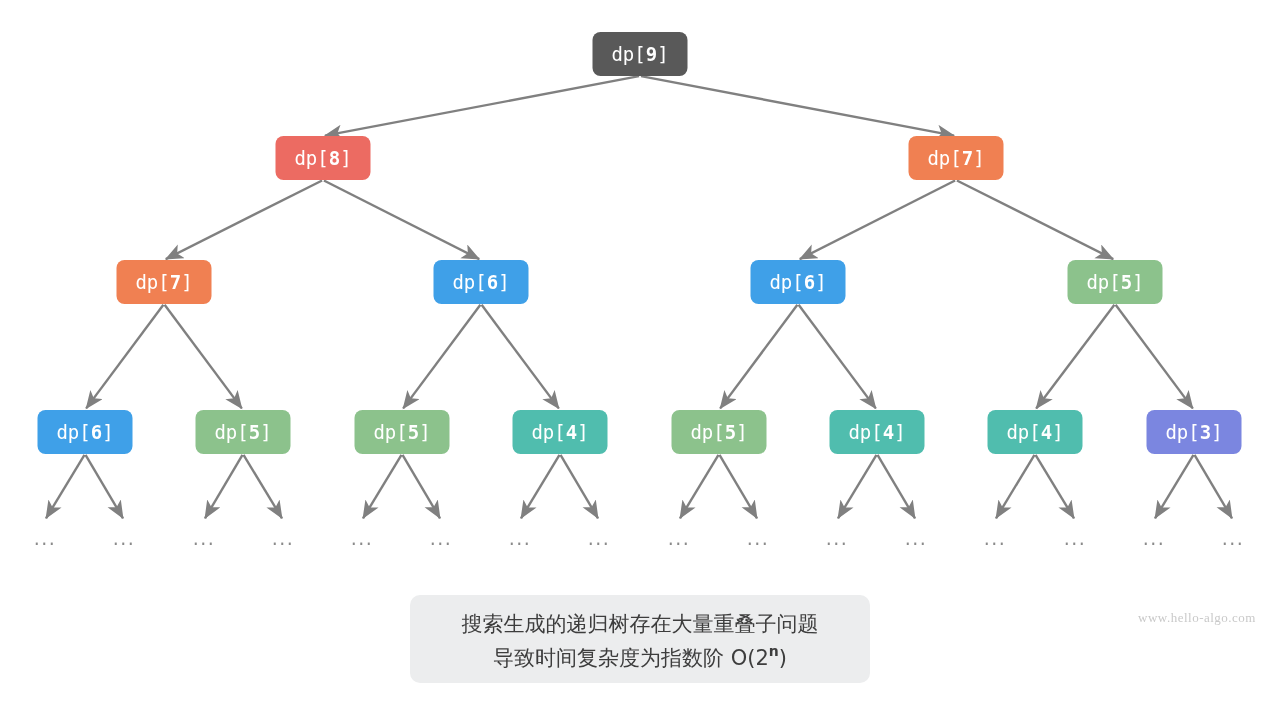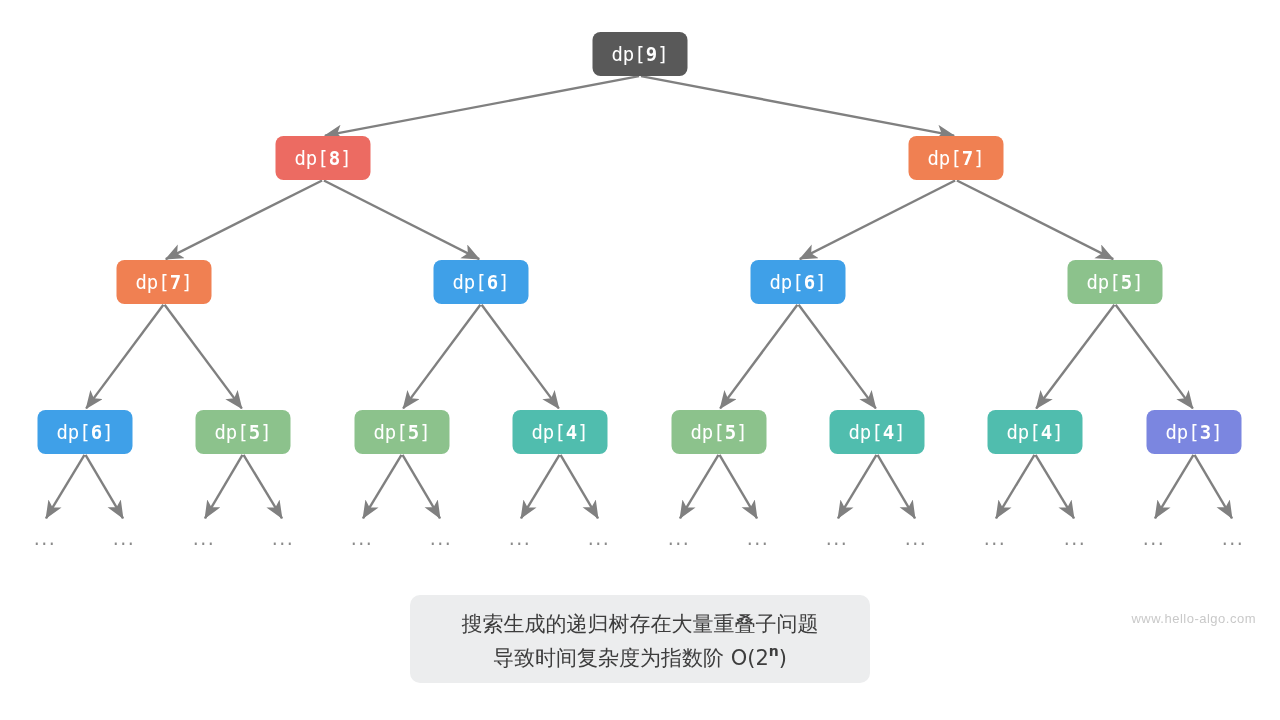--- a/index.html
+++ b/index.html
@@ -47,21 +47,21 @@
     fill: #3d3d3d;
   }
   .caption-sup {
     font-size: 14px;
     font-weight: bold;
   }
   .watermark {
     position: absolute;
     right: 24px;
     bottom: 14px;
-    font-family: Liberation Sans, sans-serif;
+    font-family: Liberation Serif, serif;
     font-size: 13px;
     color: #c9c9c9;
     letter-spacing: 0.5px;
     white-space: nowrap;
   }
 </style>
 </head>
 <body>
 
 <div id="stage">

